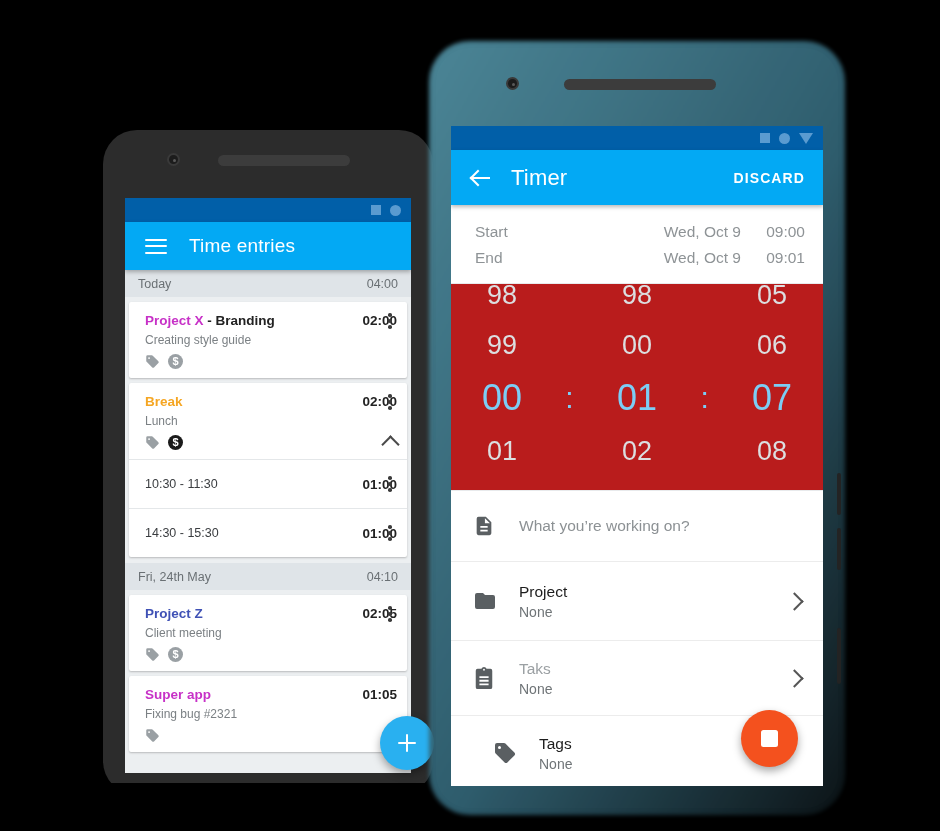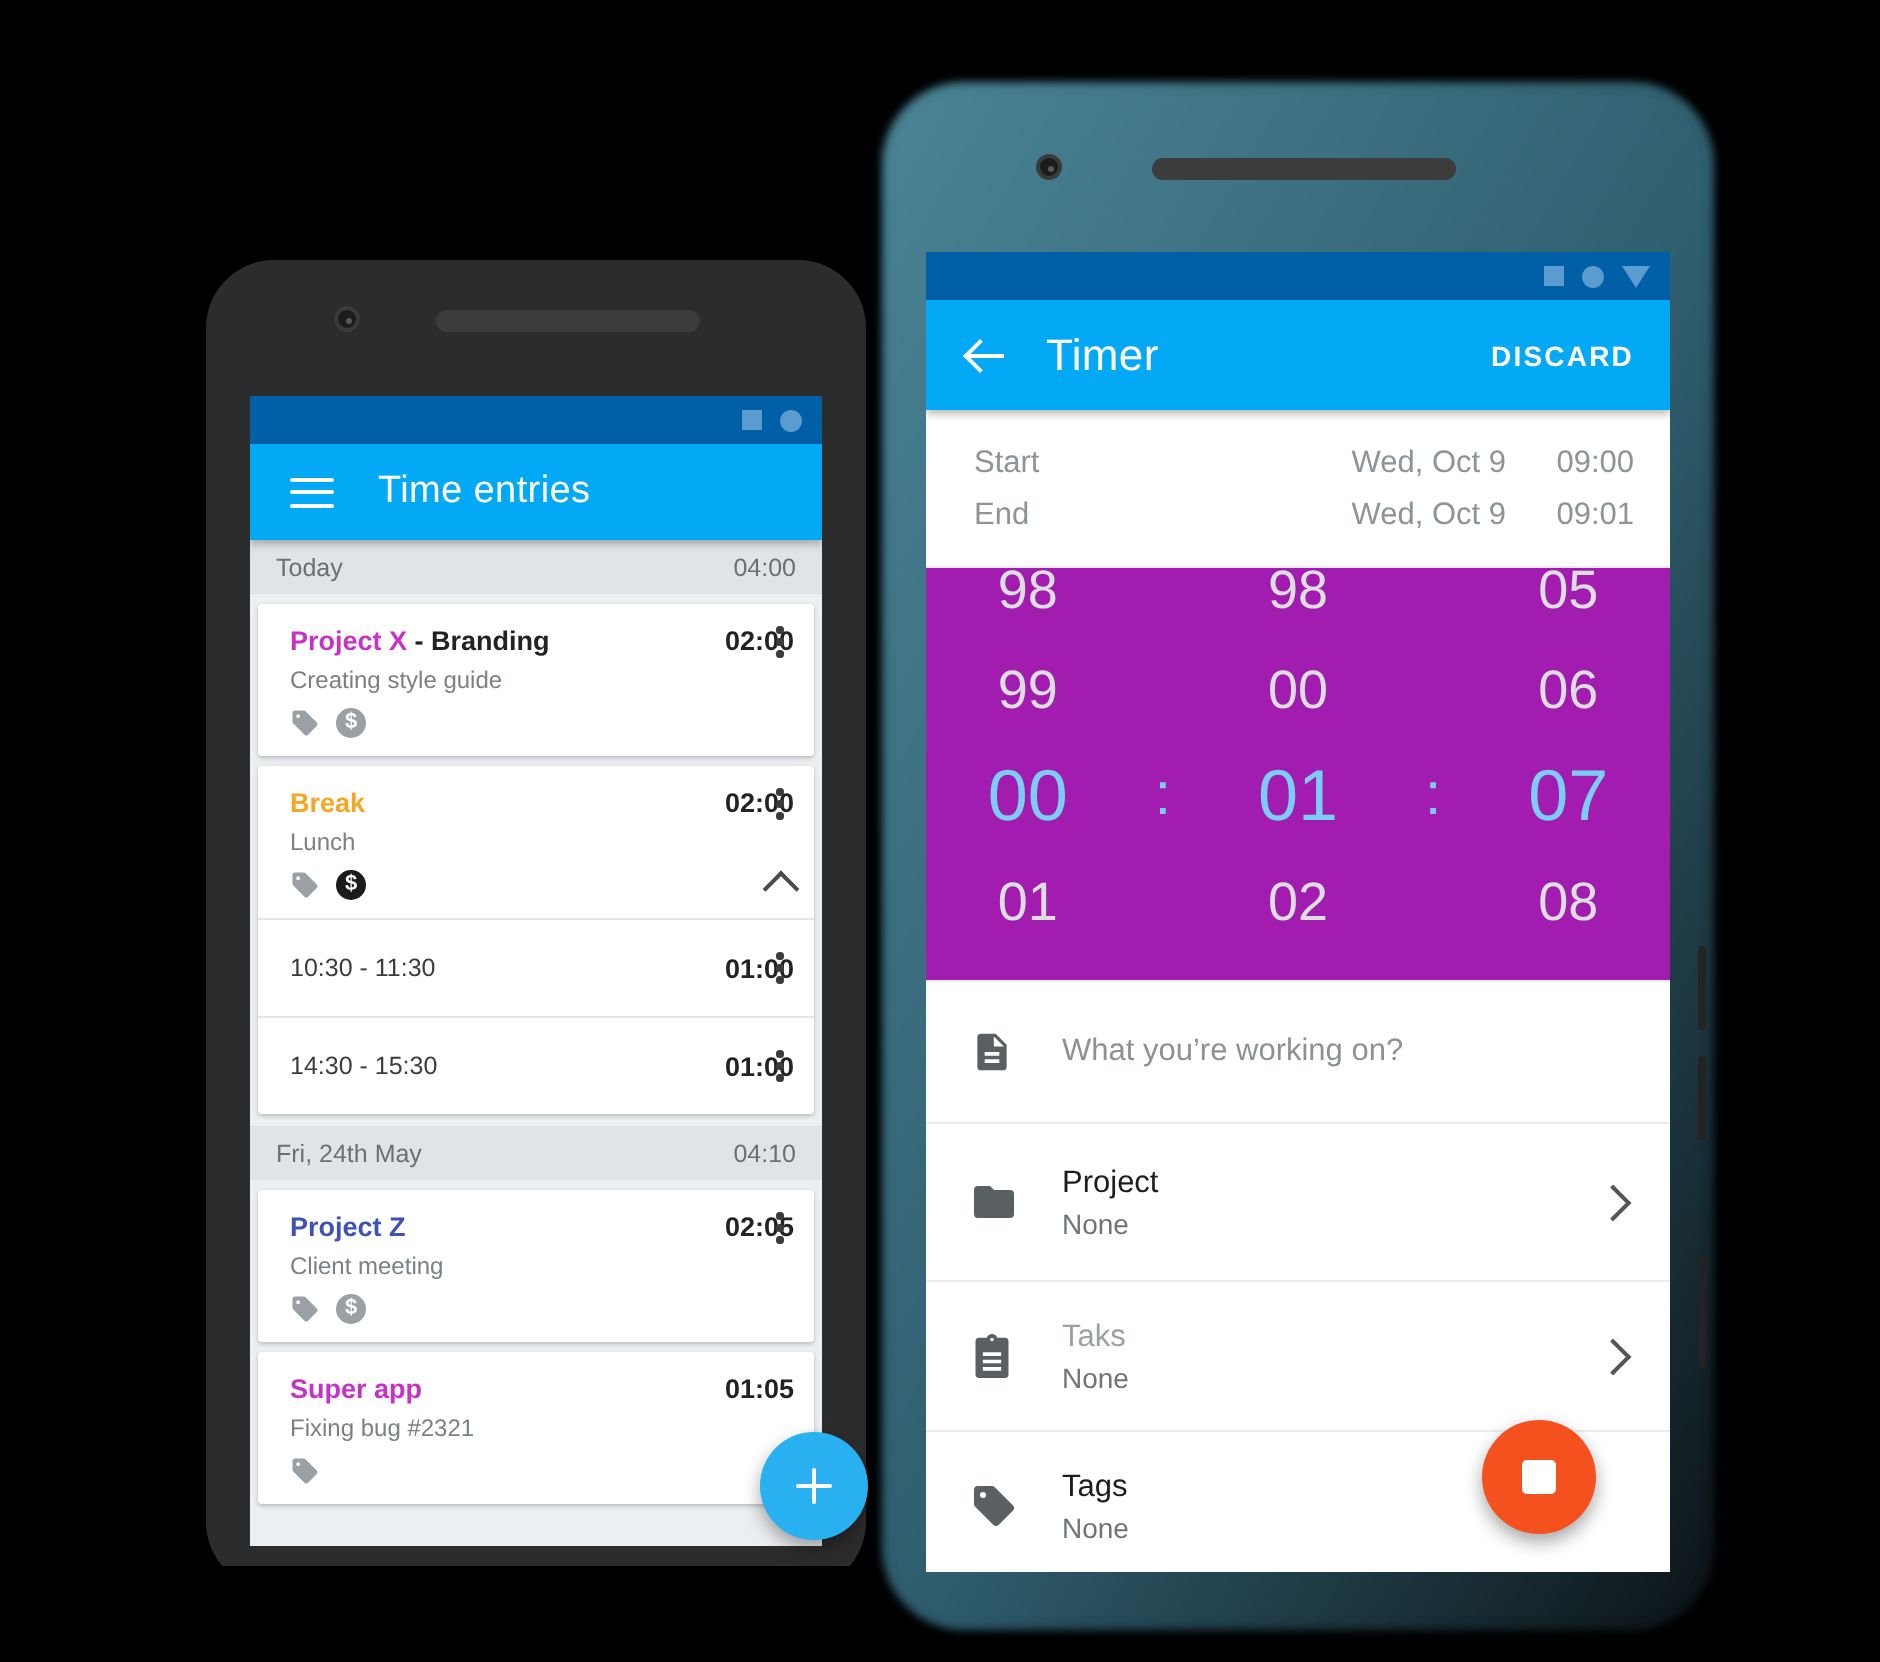--- a/index.html
+++ b/index.html
@@ -78,21 +78,21 @@
   .backarrow:after{content:"";position:absolute;left:1px;top:4px;width:10px;height:10px;
        border-left:2px solid #fff;border-bottom:2px solid #fff;transform:rotate(45deg);}
   .discard{margin-left:auto;margin-right:18px;font-size:14px;font-weight:700;letter-spacing:1.1px;}
 
   .se-block{padding:14px 18px 12px 24px;background:#fff;}
   .se-row{display:flex;align-items:center;font-size:15.5px;color:#8e9396;line-height:26px;justify-content:flex-end;}
   .se-row .lbl{flex:1 1 auto;}
   .se-row .dt{width:126px;text-align:right;}
   .se-row .hm{width:64px;text-align:right;}
 
-  .wheel{position:relative;background:#a21caf;border-top:1px solid #e8eaec;border-bottom:1px solid #e8eaec;
+  .wheel{position:relative;background:#b91c1c;border-top:1px solid #e8eaec;border-bottom:1px solid #e8eaec;
        padding:2px 0 0 0;overflow:hidden;}
   .wrow{display:flex;align-items:center;justify-content:center;}
   .wcol{width:110px;text-align:center;}
   .wsep{width:36px;text-align:center;}
   .w-f{font-size:27px;color:#dcdee0;line-height:50px;font-weight:400;}
   .w-n{font-size:27px;color:#dcdee0;line-height:50px;font-weight:400;}
   .w-sel{font-size:36px;color:#7ccdf5;line-height:56px;font-weight:400;}
   .w-sel-sep{font-size:30px;color:#7ccdf5;line-height:56px;}
 
   .frow{display:flex;align-items:center;min-height:63px;padding:0 18px 0 22px;
@@ -256,21 +256,21 @@
         </div>
 
       </div>
     </div>
   </div>
 
   <div class="fab" style="left:380px;top:716px;width:54px;height:54px;background:#29b0f0;z-index:20;">
     <div class="fab-plus"></div>
   </div>
 
-  <div class="phone" style="left:448px;top:48px;width:402px;height:760px;z-index:30;text-decoration:underline;">
+  <div class="phone" style="left:436px;top:48px;width:402px;height:760px;z-index:30;text-decoration:underline;">
     <div class="glow"></div>
     <div class="bezel-top">
       <div class="cam" style="left:70px;top:29px;"></div>
       <div class="speaker" style="left:128px;top:31px;width:152px;"></div>
     </div>
     <div class="sidebtn" style="right:-3px;top:425px;width:4px;height:42px;"></div>
     <div class="sidebtn" style="right:-3px;top:480px;width:4px;height:42px;"></div>
     <div class="sidebtn" style="right:-3px;top:580px;width:4px;height:56px;"></div>
 
     <div class="screen" style="left:15px;top:78px;width:372px;height:660px;">
@@ -368,21 +368,21 @@
               <path fill="#5a5f62" d="M19 2h-4.2A3 3 0 0 0 12 0a3 3 0 0 0-2.8 2H5a2 2 0 0 0-2 2v18a2 2 0 0 0 2 2h14a2 2 0 0 0 2-2V4a2 2 0 0 0-2-2zM12 2a1 1 0 1 1-1 1 1 1 0 0 1 1-1zm5 18H7v-2h10v2zm0-4H7v-2h10v2zm0-4H7v-2h10v2z"></path>
             </svg>
         </div>
         <div class="ftxt">
           <div class="ftitle muted"> Taks</div>
           <div class="fsub">None</div>
         </div>
         <div class="chev-r"></div>
       </div>
 
-      <div class="frow" style="min-height:74px;border-bottom:none;">
+      <div class="frow" style="min-height:74px;border-bottom:none;margin-left:20px;">
         <div class="fico">
           <svg viewBox="0 0 24 24" width="24" height="24">
               <path fill="#5a5f62" d="M21.4 11.6l-9-9A2 2 0 0 0 11 2H4a2 2 0 0 0-2 2v7a2 2 0 0 0 .6 1.4l9 9a2 2 0 0 0 2.8 0l7-7a2 2 0 0 0 0-2.8zM6.5 8A1.5 1.5 0 1 1 8 6.5 1.5 1.5 0 0 1 6.5 8z"></path>
             </svg>
         </div>
         <div class="ftxt">
           <div class="ftitle">Tags</div>
           <div class="fsub">None</div>
         </div>
       </div>

